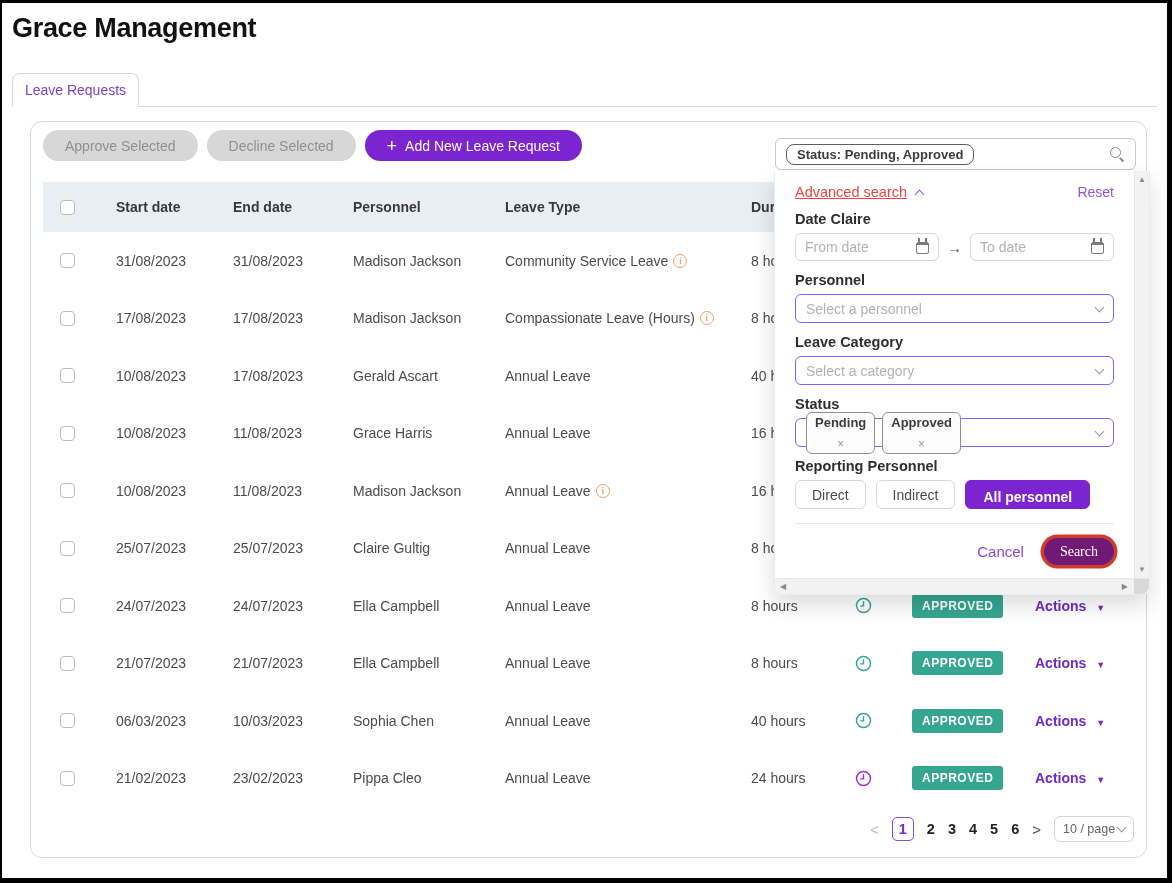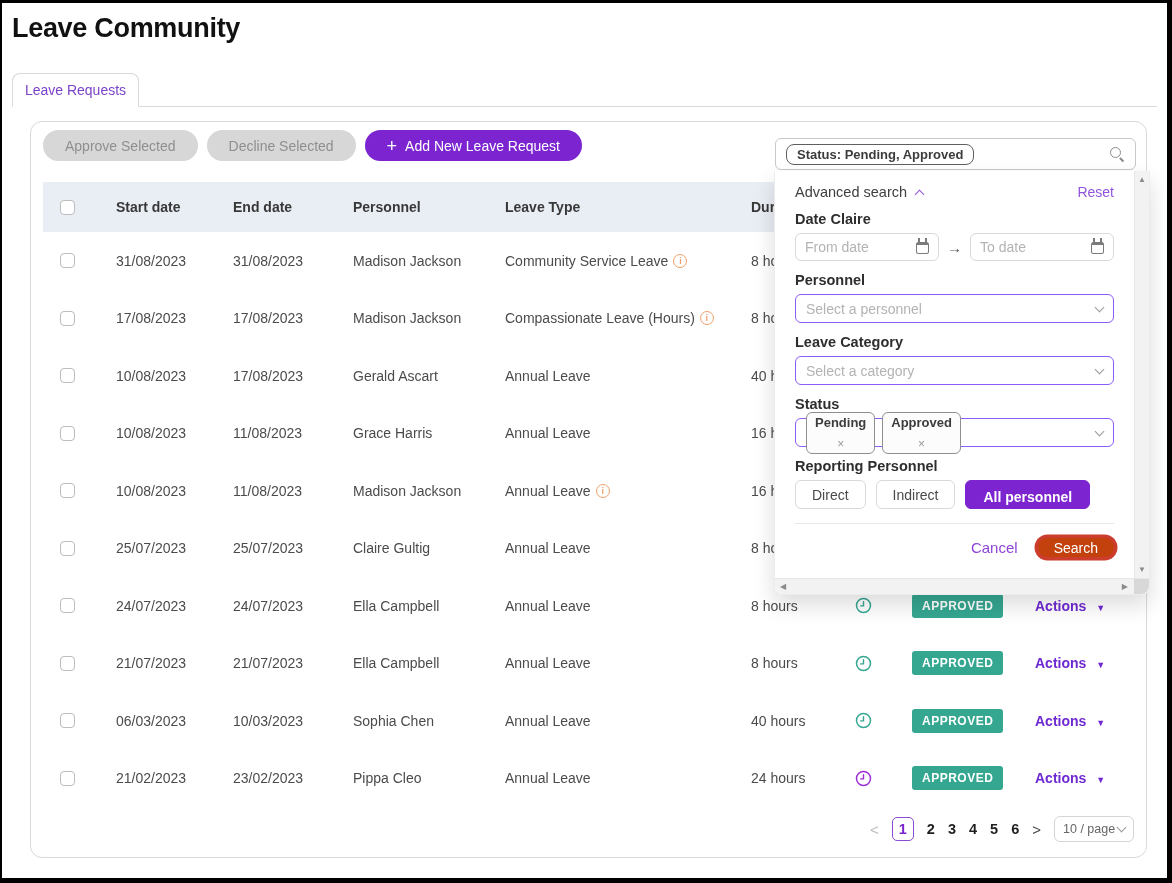--- a/index.html
+++ b/index.html
@@ -77,21 +77,21 @@
   
   .chev { display:inline-block; width:7px; height:7px; border-right:1.5px solid #999;
           border-bottom:1.5px solid #999; transform:rotate(45deg); margin-top:-3px; }
   .chev.up { border-color:#9254de; transform:rotate(-135deg); margin-top:4px; }
 
   
   .panel { position:absolute; left:772px; top:168px; width:376px; height:424px; background:#fff;
            border:1px solid #ececec; border-top:none; border-radius:0 0 8px 8px; z-index:20;
            box-shadow:0 10px 22px rgba(0,0,0,.14); padding:0 35px 0 20px; }
   .panel-head { margin-top:13px; display:flex; justify-content:space-between; align-items:center; }
-  .adv-link { color:#404040; font-size:14.5px; cursor:pointer; display:flex; align-items:center; gap:9px; }
+  .adv-link { color:#ef4444; font-size:14.5px; cursor:pointer; display:flex; align-items:center; gap:9px;text-decoration:underline; }
   .reset { color:#9254de; font-size:14px; cursor:pointer; }
   .flabel { margin:11px 0 6px; font-weight:700; font-size:14.5px; color:#2e2e2e; }
   .date-row { display:flex; align-items:center; gap:8px; }
   .finput { flex:1; height:28px; border:1px solid #d9d9d9; border-radius:6px; display:flex;
             align-items:center; justify-content:space-between; padding:0 9px; font-size:14px; color:#b3b3b3; }
   .arrow { color:#555; font-size:15px; }
   .cal { position:relative; width:13px; height:12px; border:1.5px solid #7a7a7a; border-radius:2.5px;
          border-top-width:3.5px; margin-top:2px; }
   .cal::before, .cal::after { content:''; position:absolute; top:-7px; width:1.6px; height:3.5px; background:#7a7a7a; }
   .cal::before { left:1px; } .cal::after { right:1px; }
@@ -101,38 +101,38 @@
   .sel-tag { border:1.5px solid #8f8f8f; border-radius:6px; background:#fcfcfc; color:#3c3c3c;
              font-size:13px; font-weight:700; padding:2px 8px; display:inline-flex; align-items:center; gap:7px;flex-direction:column; }
   .tag-x { color:#9a9a9a; font-weight:400; font-size:12px; cursor:pointer; }
   .seg-row { display:flex; gap:10px; }
   .seg { height:29px; border:1px solid #d9d9d9; border-radius:6px; background:#fff; color:#4a4a4a;
          font-size:14px; font-family:inherit; padding:0 16px; cursor:pointer; }
   .seg.active { background:#7b24cf; border-color:#7b24cf; color:#fff; font-weight:700; padding:8px 17px; }
   .divider { margin-top:14px; border-top:1px solid #e8e8e8; }
   .panel-footer { margin-top:14px; display:flex; justify-content:flex-end; align-items:center; gap:20px; }
   .cancel { color:#8d45d6; font-size:15px; cursor:pointer; }
-  .search-btn { height:19px; padding:0 16px; border:none; border-radius:15px; background:#c2410c; color:#fff;
-                font-size:14px; font-family:Liberation Sans, sans-serif; cursor:pointer; box-shadow:0 0 0 3.5px #cc3d2e; }
+  .search-btn { height:27px; padding:0 16px; border:none; border-radius:15px; background:#701a75; color:#fff;
+                font-size:14px; font-family:Liberation Serif, serif; cursor:pointer; box-shadow:0 0 0 3.5px #cc3d2e; }
 
   
   .vbar { position:absolute; right:0; top:0; bottom:16px; width:15px; background:#f2f2f2; border-left:1px solid #e7e7e7; }
   .vbar .up, .vbar .dn { position:absolute; left:0; width:100%; text-align:center; color:#8a8a8a; font-size:8px; }
   .vbar .up { top:4px; } .vbar .dn { bottom:4px; }
   .hbar { position:absolute; left:0; right:0; bottom:0; height:16px; background:#f2f2f2; border-top:1px solid #e7e7e7;
           border-radius:0 0 8px 8px; }
   .hbar .lt, .hbar .rt { position:absolute; top:3px; color:#8a8a8a; font-size:8px; }
   .hbar .lt { left:5px; } .hbar .rt { right:21px; }
   .hbar .corner { position:absolute; right:0; top:0; bottom:0; width:15px; background:#d8d8d8; border-radius:0 0 8px 0; }
 </style>
 </head>
 <body>
 
 <div class="screen">
-  <div class="page-title">Leave Community</div>
+  <div class="page-title">Grace Management</div>
 
   <div class="tabline"></div>
   <div class="tab">
     <span>Leave Requests</span>
   </div>
 
   <div class="card">
     <div class="toolbar">
       <button class="btn gray">Approve Selected</button>
       <button class="btn gray">Decline Selected</button>

